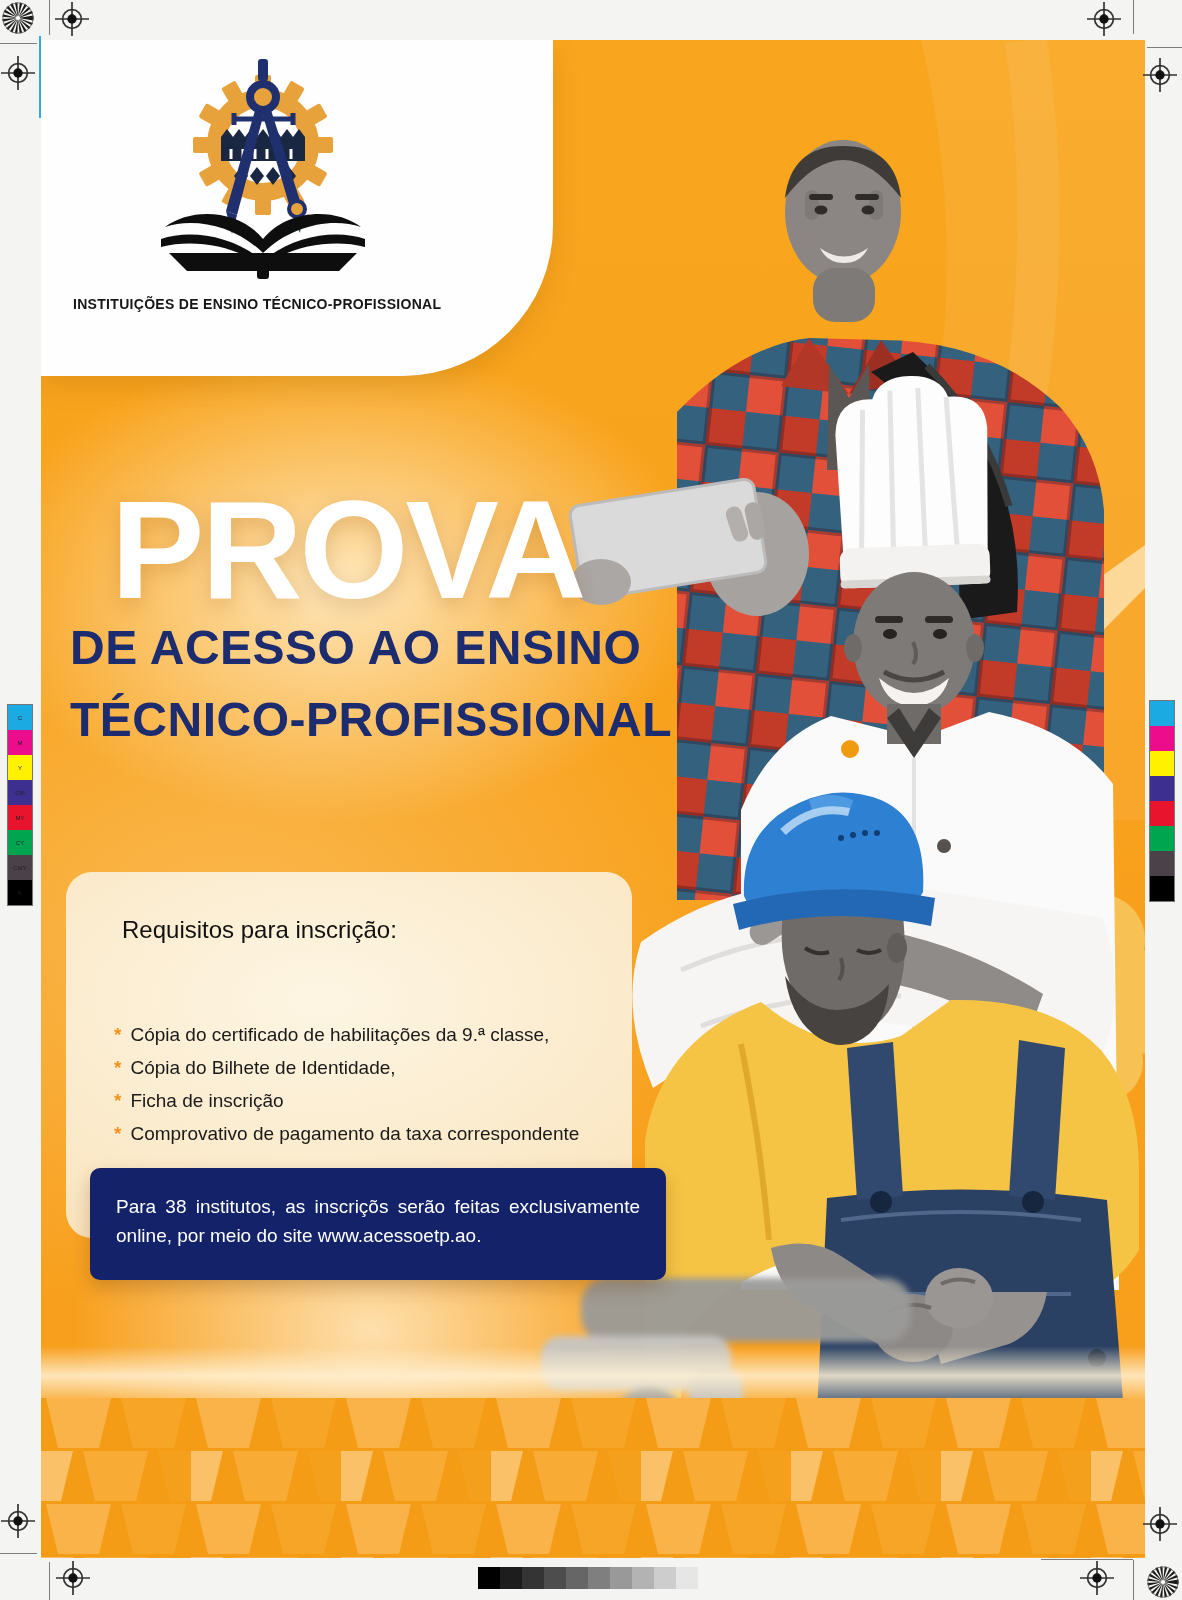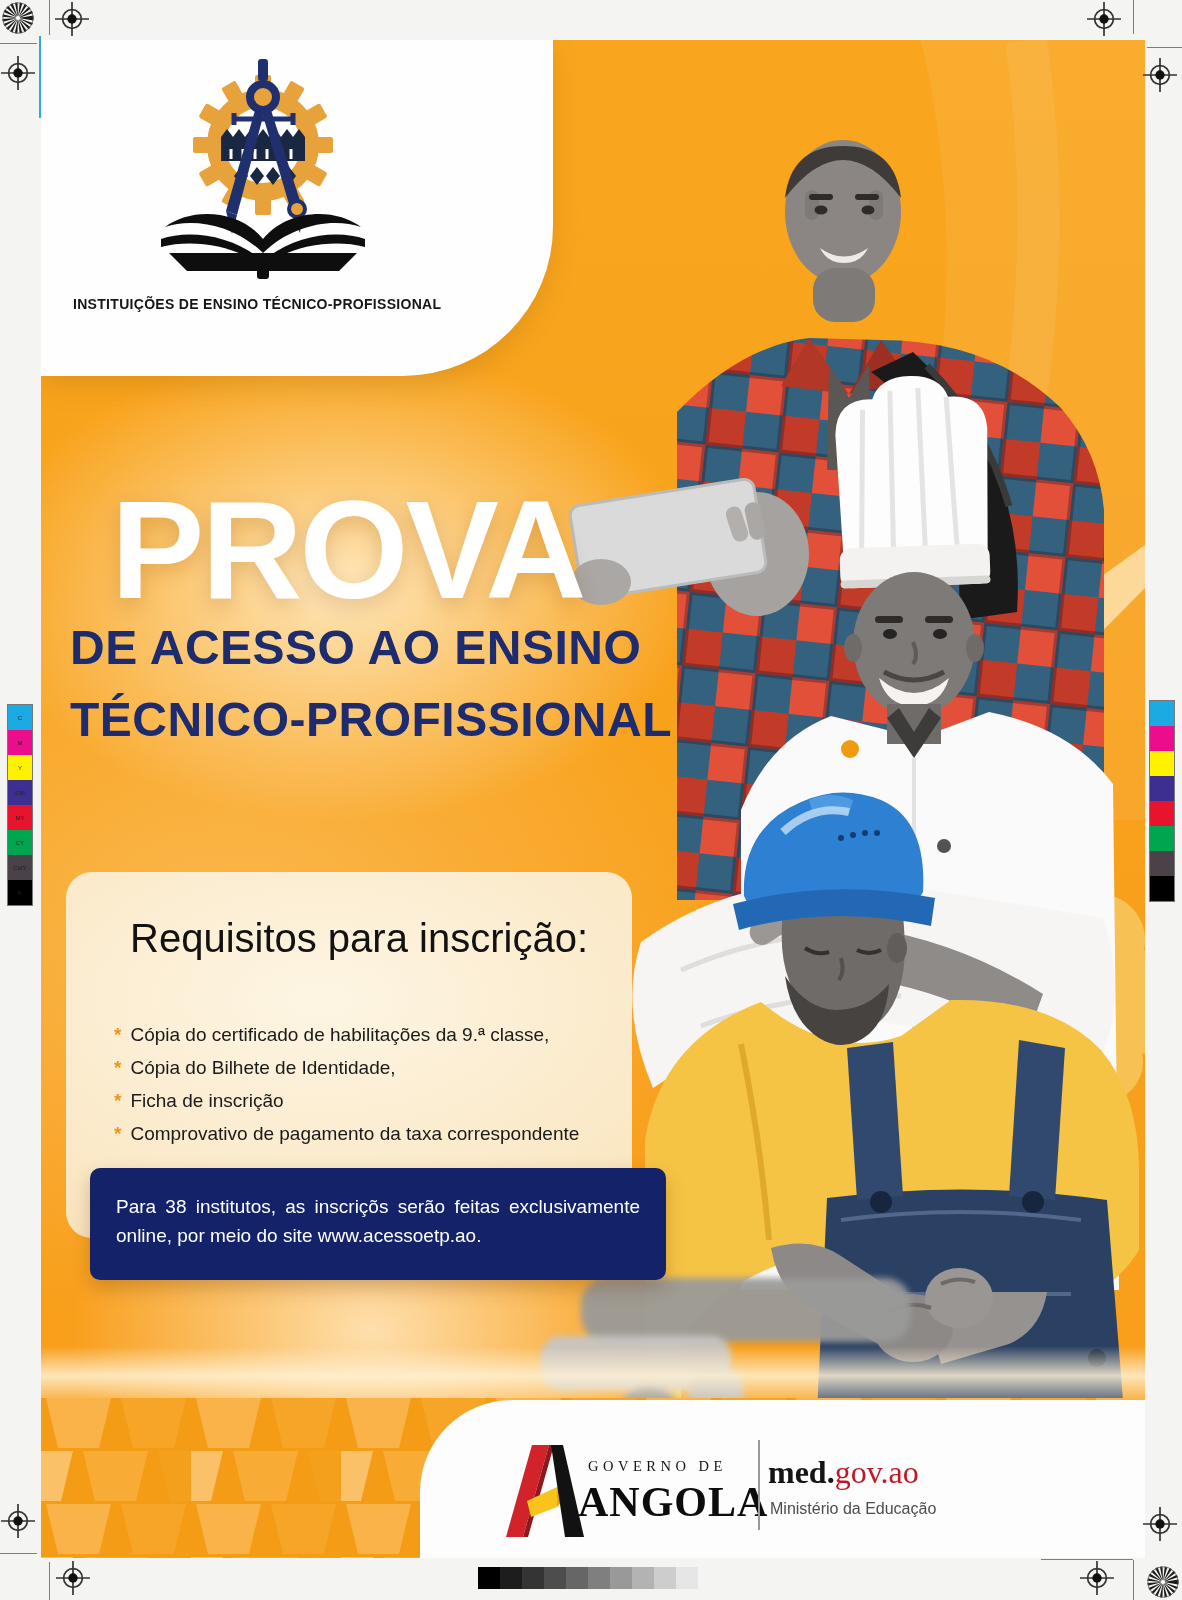--- a/index.html
+++ b/index.html
@@ -30,21 +30,21 @@
   .subtitle{position:absolute;left:29px;top:572px;font-size:48px;line-height:72px;font-weight:bold;
     color:#1D2C6E;letter-spacing:.5px;}
   
   .pill{position:absolute;left:33px;top:705px;width:507px;height:74px;border-radius:38px;
     background:linear-gradient(90deg,#292F63 0%,#3F3C62 32%,#8A6440 66%,#EF9711 100%);
     display:flex;align-items:center;justify-content:center;color:#fff;font-size:32px;font-weight:bold;
     letter-spacing:.4px;box-shadow:0 6px 16px rgba(120,60,0,.18);}
   
   .req-card{position:absolute;left:25px;top:832px;width:566px;height:366px;border-radius:26px;
     background:radial-gradient(90% 80% at 45% 35%, #FDF5E3 0%, #FBEACA 65%, #F9E2B8 100%);}
-  .req-heading{position:absolute;left:64px;top:44px;font-size:40px;color:#121212;}
+  .req-heading{position:absolute;left:56px;top:44px;font-size:24px;color:#121212;}
   .req-list{position:absolute;left:48px;top:146px;margin:0;padding:0;list-style:none;}
   .req-item{font-size:19px;line-height:33px;color:#1a1a1a;white-space:nowrap;}
   .req-star{color:#F0931C;font-weight:bold;margin-right:9px;}
   
   .notice{position:absolute;left:49px;top:1100px;width:576px;height:112px;background:#132269;
     border-radius:10px;box-sizing:border-box;padding:24px 26px;color:#fff;font-size:19px;
     line-height:1.55;text-align:justify;box-shadow:0 8px 18px rgba(90,45,0,.25);margin-top:28px;}
   
   .pale-band{position:absolute;left:0;top:1306px;width:1104px;height:54px;
     background:linear-gradient(180deg,rgba(255,242,214,0),rgba(255,242,214,.85) 55%,rgba(255,242,214,.25));}
@@ -311,34 +311,20 @@
         <path d="M5 0 H70 L58 50 H17 Z" fill="#F9B349"></path>
         <path d="M80 0 H145 L133 50 H92 Z" fill="#F6A527"></path>
         <path d="M-33 53 H32 L20 103 H-21 Z" fill="#FBC168"></path>
         <path d="M42 53 H107 L95 103 H54 Z" fill="#F8AC35"></path>
         <path d="M117 53 H182 L170 103 H129 Z" fill="#F5A01C"></path>
       </pattern>
     </defs>
     <rect width="1104" height="160" fill="url(#mosaic)"></rect>
   </svg>
 
-  <div class="footer-panel">
-    <svg class="emblem-svg" viewBox="0 0 80 100">
-      <polygon points="27,4 44,4 18,96 1,96" fill="#D2232A"></polygon>
-      <polygon points="44,4 49,4 23,96 18,96" fill="#8F181D"></polygon>
-      <polygon points="22,60 52,46 52,66 26,76" fill="#F9C31B"></polygon>
-      <polygon points="52,46 61,56 52,66" fill="#DFA713"></polygon>
-      <polygon points="46,4 58,4 79,96 60,96" fill="#121212"></polygon>
-    </svg>
-    <div class="gov-top">GOVERNO DE</div>
-    <div class="gov-name">ANGOLA</div>
-    <div class="footer-divider"></div>
-    <div class="domain"><span class="pfx">med.</span><span class="sfx">gov.ao</span></div>
-    <div class="ministry">Ministério da Educação</div>
-  </div>
 </div>
 
 <svg class="star" style="left:2px;top:2px">
     <use href="#startarget"></use>
   </svg>
 <svg class="star" style="left:1147px;top:1566px">
     <use href="#startarget"></use>
   </svg>
 
 <svg class="regmark" style="left:55px;top:2px">

